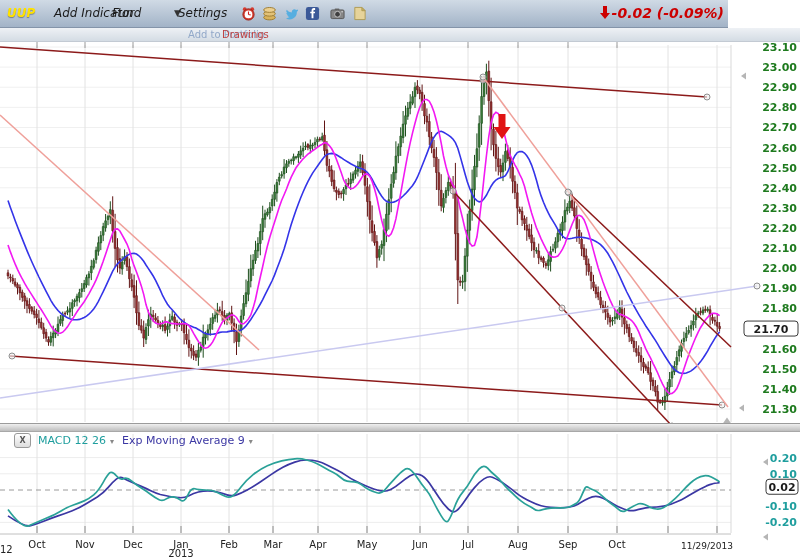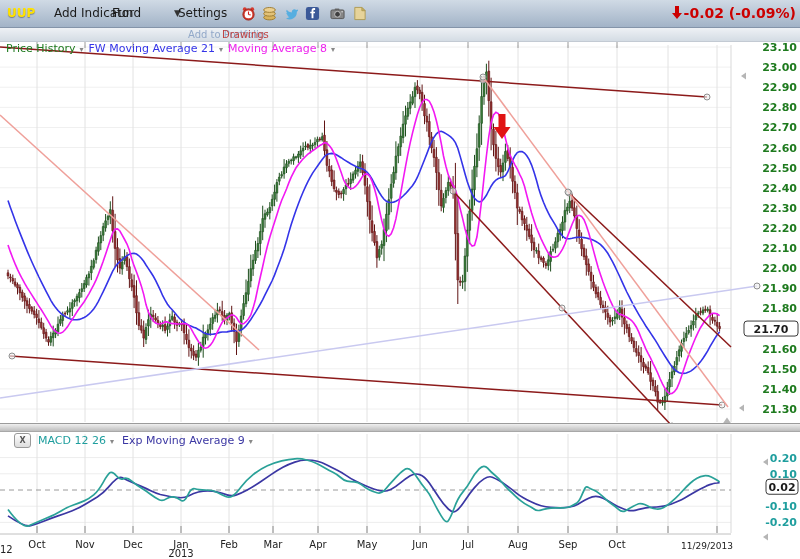--- a/index.html
+++ b/index.html
@@ -1,22 +1,22 @@
 <!DOCTYPE html>
 <html><head>
 <meta charset="utf-8">
 <style>
   html,body{margin:0;padding:0;background:#fff;}
   #app{position:relative;width:800px;height:559px;overflow:hidden;background:#fff;
        font-family:"DejaVu Sans","Liberation Sans",sans-serif;}
   #chart-svg{position:absolute;top:0;left:0;}
   #chart-svg text{font-family:"DejaVu Sans","Liberation Sans",sans-serif;}
 
-  #toolbar{position:absolute;top:0;left:0;width:800px;height:27px;
-    background:linear-gradient(#d0dae5,#a2b3c7);border-bottom:1px solid #8494a9;font-size:12px;color:#1b1b1b;}
+  #toolbar{position:absolute;top:0;left:0;width:728px;height:27px;
+    background:linear-gradient(#d0dae5,#a2b3c7);border-bottom:1px solid #8494a9;font-size:12px;color:#1b1b1b;font-style:italic;}
   #toolbar .tb{position:absolute;top:0;line-height:27px;white-space:nowrap;cursor:default;}
   #symbol{left:7px;color:#ffe200;font-weight:bold;text-shadow:0 1px 1px rgba(0,0,0,.35);}
   #add-indicator{left:54px;}
   #tf{left:112px;}
   #tf-arrow{left:174px;color:#333;font-size:9px;}
   #settings{left:178px;}
   .tbicon{position:absolute;top:6px;width:15px;height:15px;}
   #change-box{position:absolute;right:4px;top:0;line-height:27px;color:#cc0000;font-weight:bold;font-size:14px;}
   #change-box svg{vertical-align:-2px;margin-right:2px;}
 
@@ -283,23 +283,20 @@
         <polygon points="3,0 7,0 7,7 10,7 5,13 0,7 3,7" fill="#cc0000"></polygon>
       </svg><span>-0.02 (-0.09%)</span>
     </span>
   </div>
 
   <div id="subbar">
     <span class="sb" id="add-portfolio">Add to Portfolio</span>
     <span class="sb" id="drawings-btn">Drawings</span>
   </div>
 
-  <div id="legend">
-    <span id="lg-ph">Price History</span><span class="arr">▾</span><span id="lg-ma21">FW Moving Average 21</span><span class="arr">▾</span><span id="lg-ma8">Moving Average 8</span><span class="arr">▾</span>
-  </div>
 
   <div id="divider"></div>
 
   <div id="macdbar">
     <span id="macd-close">X</span><span id="lg-macd">MACD 12 26</span><span class="arr">▾</span><span id="lg-sig">Exp Moving Average 9</span><span class="arr">▾</span>
   </div>
 
 </div>
 
 </body></html>

